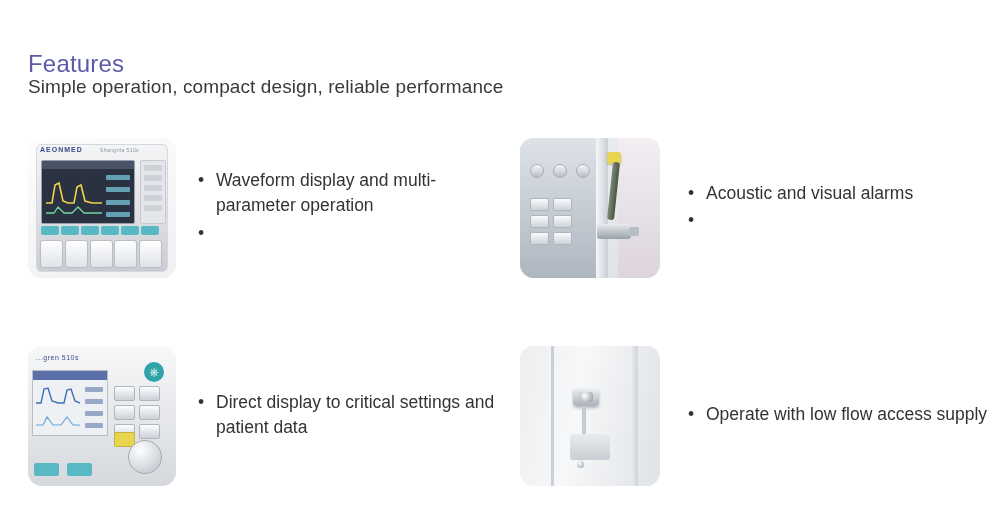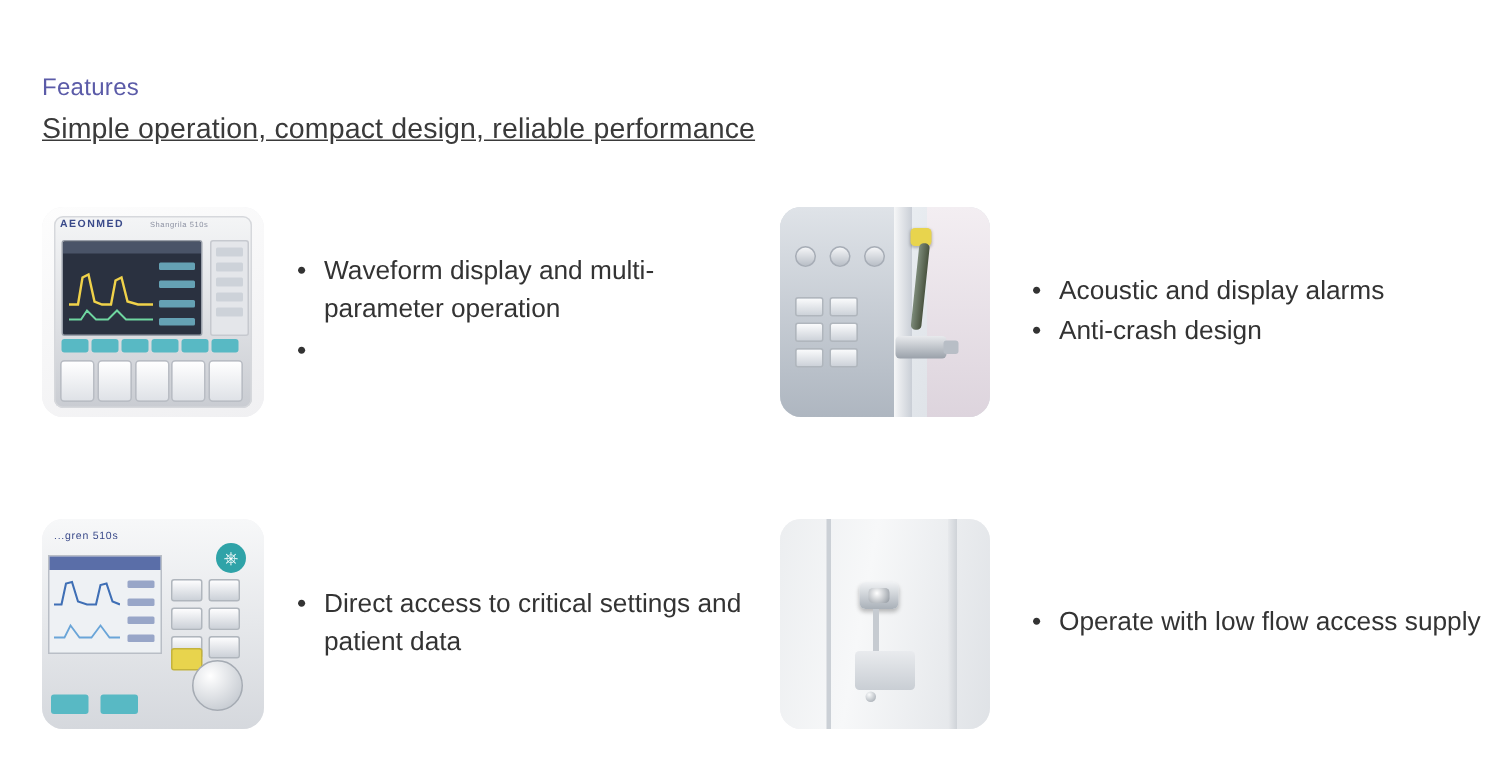--- a/index.html
+++ b/index.html
@@ -17,33 +17,32 @@
 
   .page {
     position: absolute;
     inset: 0;
   }
 
   .heading {
     position: absolute;
     left: 28px;
     top: 50px;
-    font-size: 16px;
+    font-size: 24px;
     color: #5b5ba8;
     letter-spacing: 0.2px;
   }
 
   .subheading {
     position: absolute;
     left: 28px;
     top: 76px;
     font-size: 19px;
     color: #3a3a3a;
     letter-spacing: 0.1px;
-    text-decoration: underline;
   }
 
   .features-grid {
     position: absolute;
     left: 0;
     top: 128px;
     width: 1000px;
   }
 
   .feature-row {
@@ -434,25 +433,24 @@
                 <i></i>
               </div>
             <div class="knob-yellow"></div>
             <div class="tube"></div>
             <div class="conn"></div>
           </div>
         </div>
         <div class="bullets">
           <div class="bullet">
             <span class="bullet-dot">•</span>
-            <span class="bullet-text">Acoustic and display alarms</span>
+            <span class="bullet-text">Acoustic and visual alarms</span>
           </div>
           <div class="bullet">
             <span class="bullet-dot">•</span>
-            <span class="bullet-text">Anti-crash design</span>
           </div>
         </div>
       </div>
 
     </div>
 
     <div class="feature-row">
 
       <div class="feature-cell left">
         <div class="thumb">
@@ -484,21 +482,21 @@
             <div class="dial"></div>
             <div class="teal">
                 <i></i>
                 <i></i>
               </div>
           </div>
         </div>
         <div class="bullets">
           <div class="bullet">
             <span class="bullet-dot">•</span>
-            <span class="bullet-text">Direct access to critical settings and patient data</span>
+            <span class="bullet-text">Direct display to critical settings and patient data</span>
           </div>
         </div>
       </div>
 
       <div class="feature-cell right">
         <div class="thumb">
           <div class="vent4">
             <div class="edge"></div>
             <div class="edge2"></div>
             <div class="port"></div>

